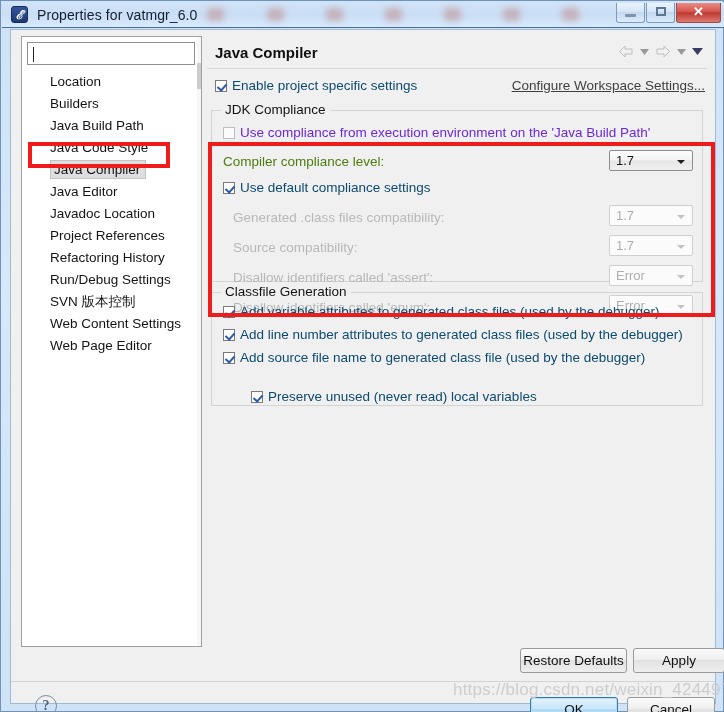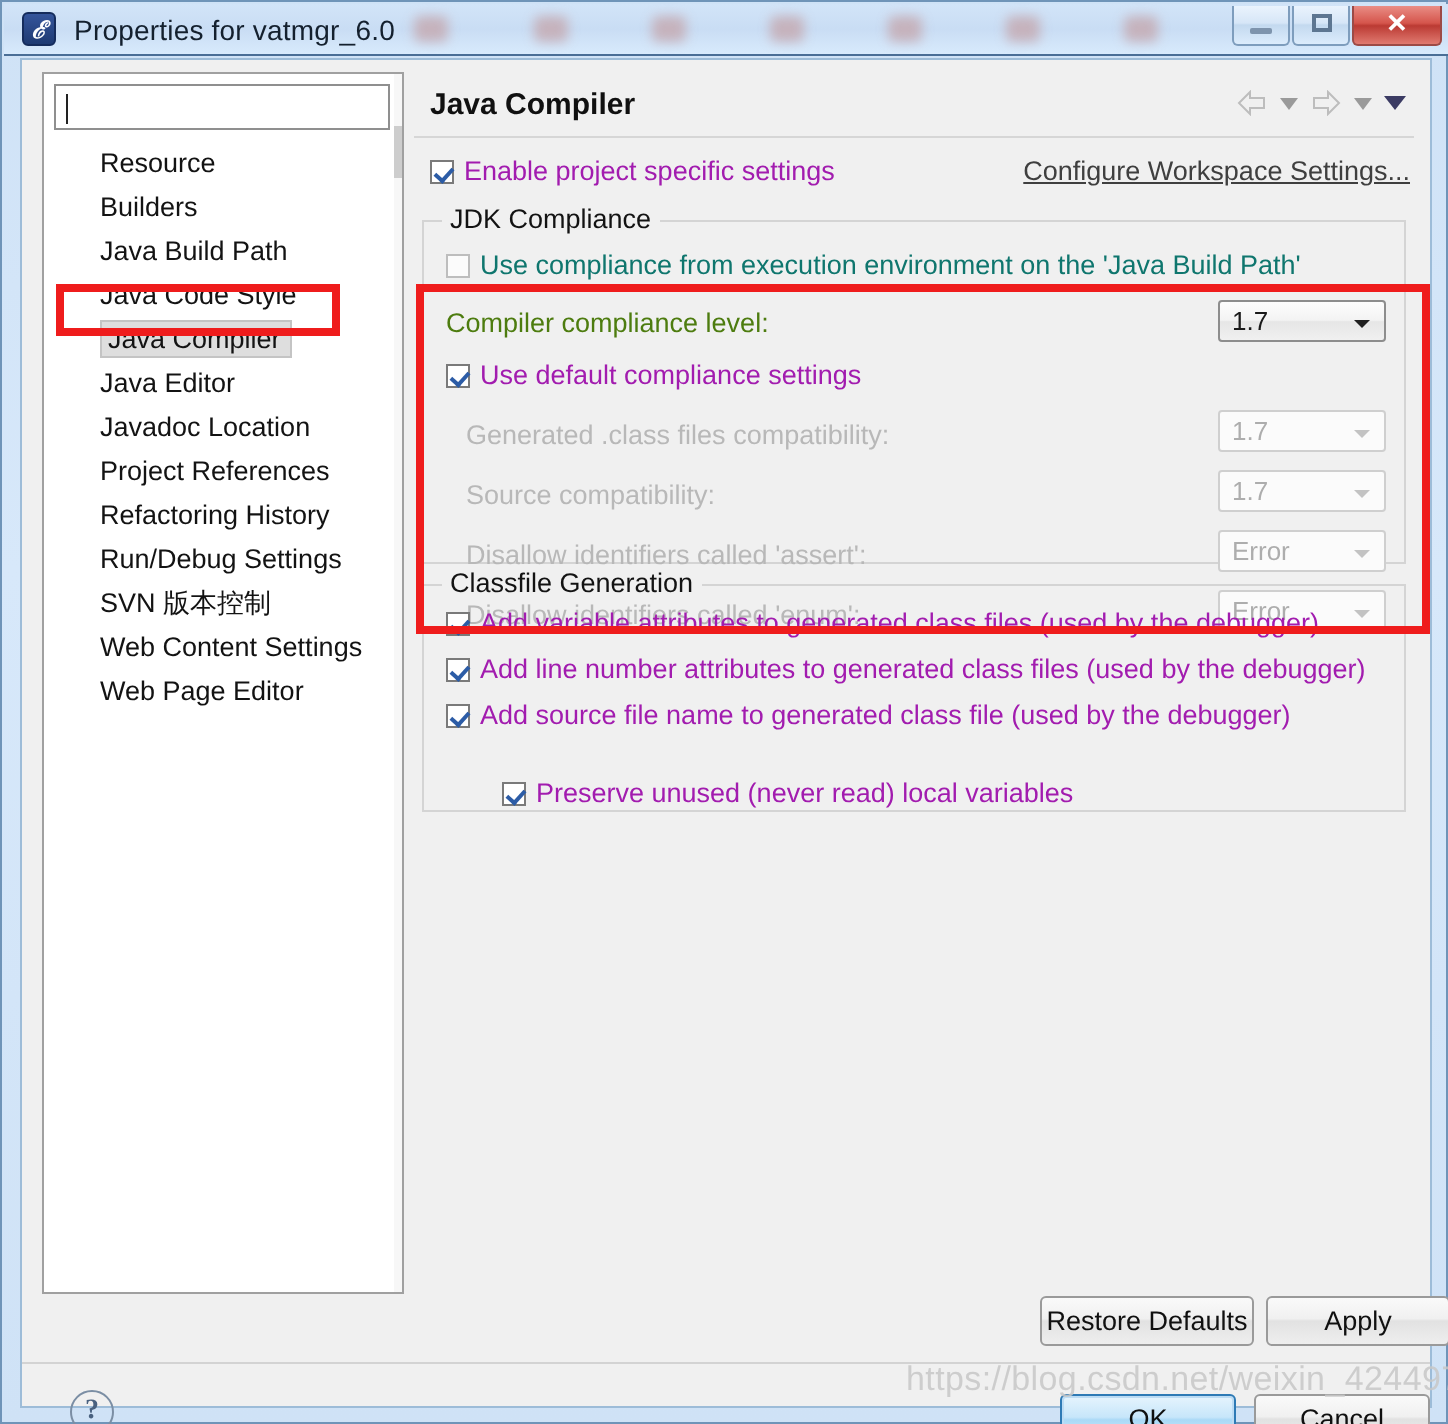--- a/index.html
+++ b/index.html
@@ -239,24 +239,24 @@
   .cb.disabled {
     border-color: #bdbdbd;
     background: #fbfbfb;
   }
   .cb.disabled.checked::after { border-color: #b6b6b6; }
 
   .row {
     display: flex;
     align-items: center;
     font-size: 13.5px;
-    color: #a21caf;
+    color: #0c4a6e;
     white-space: nowrap;
   }
-  .row.dim { color: #0f766e; }
+  .row.dim { color: #6d28d9; }
 
   .enable-row {
     position: absolute;
     left: 8px; top: 42px;
   }
   .ws-link {
     position: absolute;
     right: 2px; top: 42px;
     font-size: 13.5px;
     color: #3f3f3f;
@@ -408,21 +408,21 @@
       </div>
     </div>
 
     <div class="dialog-body">
 
       <div class="tree-panel">
         <div class="filter-box" title="">
           <div class="filter-caret"></div>
         </div>
         <div class="tree-list">
-          <div class="tree-item"><span>Resource</span></div>
+          <div class="tree-item"><span>Location</span></div>
           <div class="tree-item"><span>Builders</span></div>
           <div class="tree-item"><span>Java Build Path</span></div>
           <div class="tree-item"><span>Java Code Style</span></div>
           <div class="tree-item selected"><span>Java Compiler</span></div>
           <div class="tree-item"><span>Java Editor</span></div>
           <div class="tree-item"><span>Javadoc Location</span></div>
           <div class="tree-item"><span>Project References</span></div>
           <div class="tree-item"><span>Refactoring History</span></div>
           <div class="tree-item"><span>Run/Debug Settings</span></div>
           <div class="tree-item"><span>SVN 版本控制</span></div>

